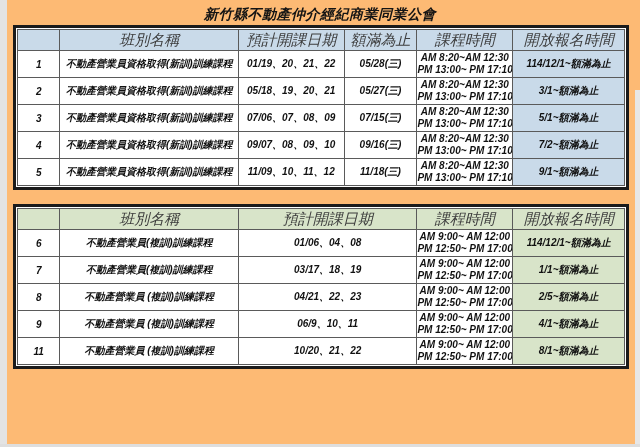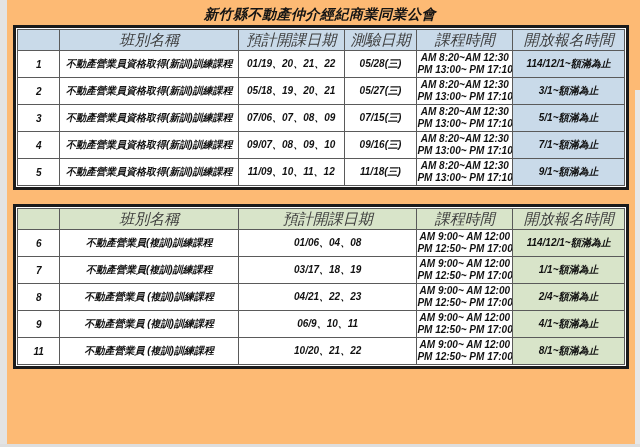--- a/index.html
+++ b/index.html
@@ -70,21 +70,21 @@
           <col style="width:17.4%">
         <col style="width:12%">
           <col style="width:15.8%">
           <col style="width:18.4%">
       </colgroup>
       <tbody>
           <tr class="hdr">
             <td></td>
             <td>班別名稱</td>
             <td>預計開課日期</td>
-            <td>測驗日期</td>
+            <td>額滿為止</td>
             <td>課程時間</td>
             <td>開放報名時間</td>
           </tr>
           <tr class="row">
             <td>1</td>
             <td class="redable">不動產營業員資格取得(新訓)訓練課程</td>
             <td class="redable">01/19、20、21、22</td>
             <td class="redable">05/28(三)</td>
             <td class="timecell redable">
               <div>AM 8:20~AM 12:30</div>
@@ -116,21 +116,21 @@
           </tr>
           <tr class="row">
             <td>4</td>
             <td class="redable">不動產營業員資格取得(新訓)訓練課程</td>
             <td class="redable">09/07、08、09、10</td>
             <td class="redable">09/16(三)</td>
             <td class="timecell redable">
               <div>AM 8:20~AM 12:30</div>
               <div>PM 13:00~ PM 17:10</div>
             </td>
-            <td class="signup redable">7/1~額滿為止</td>
+            <td class="signup redable">7/2~額滿為止</td>
           </tr>
           <tr class="row">
             <td>5</td>
             <td class="redable">不動產營業員資格取得(新訓)訓練課程</td>
             <td class="redable">11/09、10、11、12</td>
             <td class="redable">11/18(三)</td>
             <td class="timecell redable">
               <div>AM 8:20~AM 12:30</div>
               <div>PM 13:00~ PM 17:10</div>
             </td>
@@ -178,21 +178,21 @@
             <td class="signup redable">1/1~額滿為止</td>
           </tr>
           <tr class="row">
             <td>8</td>
             <td class="redable">不動產營業員 (複訓)訓練課程</td>
             <td class="redable">04/21、22、23</td>
             <td class="timecell redable">
               <div>AM 9:00~ AM 12:00</div>
               <div>PM 12:50~ PM 17:00</div>
             </td>
-            <td class="signup redable">2/4~額滿為止</td>
+            <td class="signup redable">2/5~額滿為止</td>
           </tr>
           <tr class="row">
             <td>9</td>
             <td class="redable">不動產營業員 (複訓)訓練課程</td>
             <td class="redable">06/9、10、11</td>
             <td class="timecell redable">
               <div>AM 9:00~ AM 12:00</div>
               <div>PM 12:50~ PM 17:00</div>
             </td>
             <td class="signup redable">4/1~額滿為止</td>

